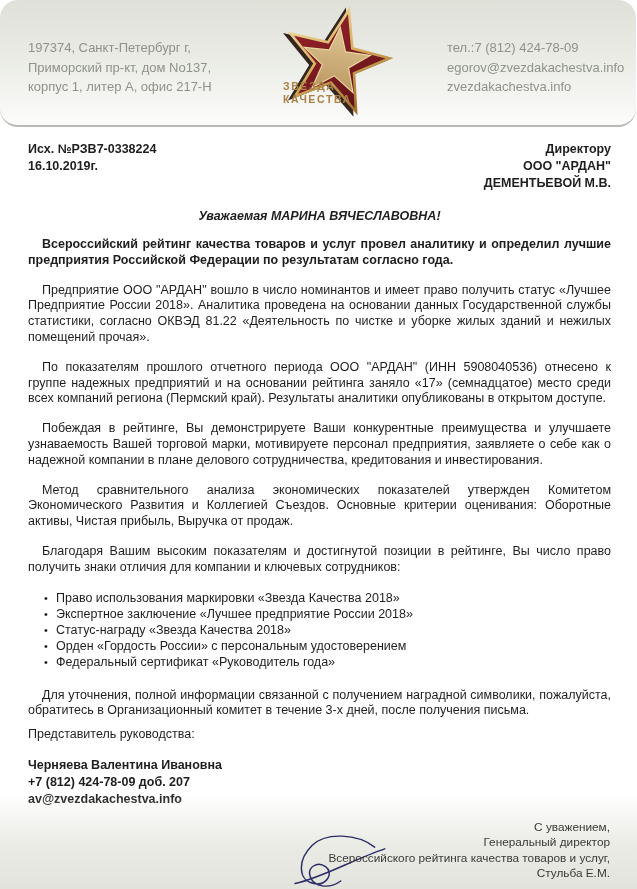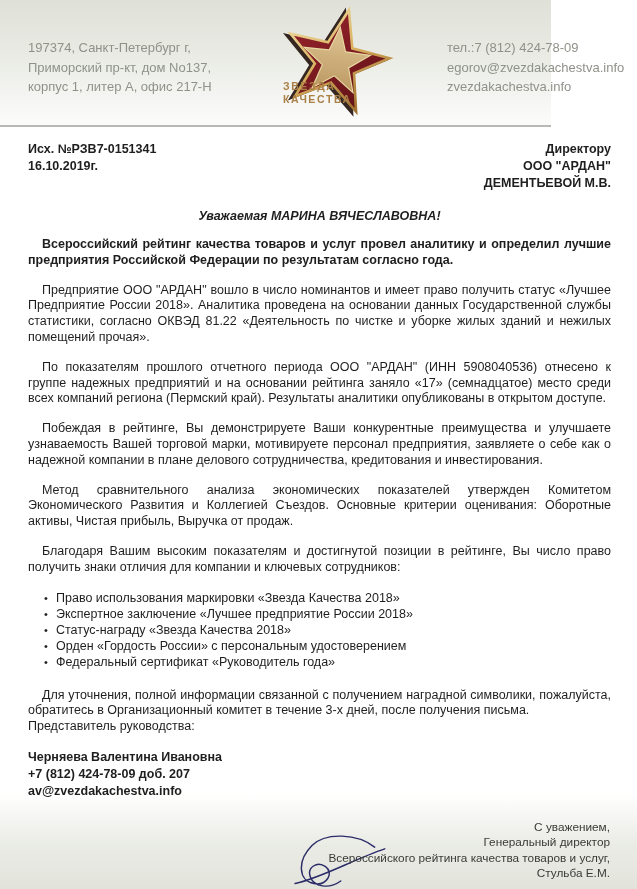--- a/index.html
+++ b/index.html
@@ -5,23 +5,24 @@
   html,body{margin:0;padding:0;}
   body{
     width:637px;height:889px;
     font-family:"Liberation Sans","DejaVu Sans",sans-serif;
     background:#ffffff;
   }
   .page{position:relative;width:637px;height:889px;background:#fff;overflow:hidden;}
 
   
   .header{
-    position:absolute;top:0;left:0;width:551px;height:125px;
+    position:absolute;top:0;left:0;width:636px;height:125px;
     background:linear-gradient(to bottom,#dfe1d9 0%,#e9ebe4 45%,#fbfbfa 96%);
     border-bottom:2px solid #b9bab6;
+    border-radius:18px;
   }
   .hdr-text{position:absolute;color:#8f9289;font-size:13px;line-height:19.5px;}
   .sender{left:28px;top:38px;}
   .contacts{left:447px;top:38px;}
 
   .logo{position:absolute;left:276px;top:2px;width:120px;height:120px;}
   .logo svg{position:absolute;left:0;top:0;}
   .wordmark{
     position:absolute;left:7px;top:78px;
     font-size:10.5px;font-weight:bold;letter-spacing:1.6px;
@@ -37,21 +38,21 @@
   .ref-left{font-weight:bold;font-size:12.5px;line-height:17px;}
   .addressee{font-weight:bold;font-size:12.5px;line-height:17px;text-align:right;}
   .salutation{margin-top:17px;text-align:center;font-weight:bold;font-size:12.5px;font-style:italic;}
   p.par{
     margin:14px 0 0 0;text-align:justify;text-indent:14px;line-height:15.8px;
   }
   p.par.bold{font-weight:bold;}
   ul.awards{list-style:none;margin:14px 0 0 0;padding:0 0 0 16px;}
   ul.awards li{position:relative;padding-left:12px;line-height:16px;}
   ul.awards li::before{content:"•";position:absolute;left:0;top:0;font-size:11px;}
-  .rep-label{margin-top:0;line-height:15.8px;}
+  .rep-label{margin-top:8px;line-height:15.8px;}
   .rep-block{margin-top:14px;font-weight:bold;line-height:17px;}
 
   
   .footer{
     position:absolute;left:0;bottom:0;width:637px;height:95px;
     background:linear-gradient(to bottom,rgba(228,230,222,0) 0%,rgba(228,230,222,.8) 55%,#e2e4dc 100%);
   }
   .signature-svg{position:absolute;left:290px;bottom:1px;}
   .sign-block{
     position:absolute;right:27px;bottom:7px;
@@ -105,21 +106,21 @@
     <div class="hdr-text contacts">
       <div>тел.:7 (812) 424-78-09</div>
       <div>egorov@zvezdakachestva.info</div>
       <div>zvezdakachestva.info</div>
     </div>
   </div>
 
   <div class="content">
     <div class="ref-row">
       <div class="ref-left">
-        <div>Исх. №РЗВ7-0151341</div>
+        <div>Исх. №РЗВ7-0338224</div>
         <div>16.10.2019г.</div>
       </div>
       <div class="addressee">
         <div>Директору</div>
         <div>ООО "АРДАН"</div>
         <div>ДЕМЕНТЬЕВОЙ М.В.</div>
       </div>
     </div>
 
     <div class="salutation">Уважаемая МАРИНА ВЯЧЕСЛАВОВНА!</div>

